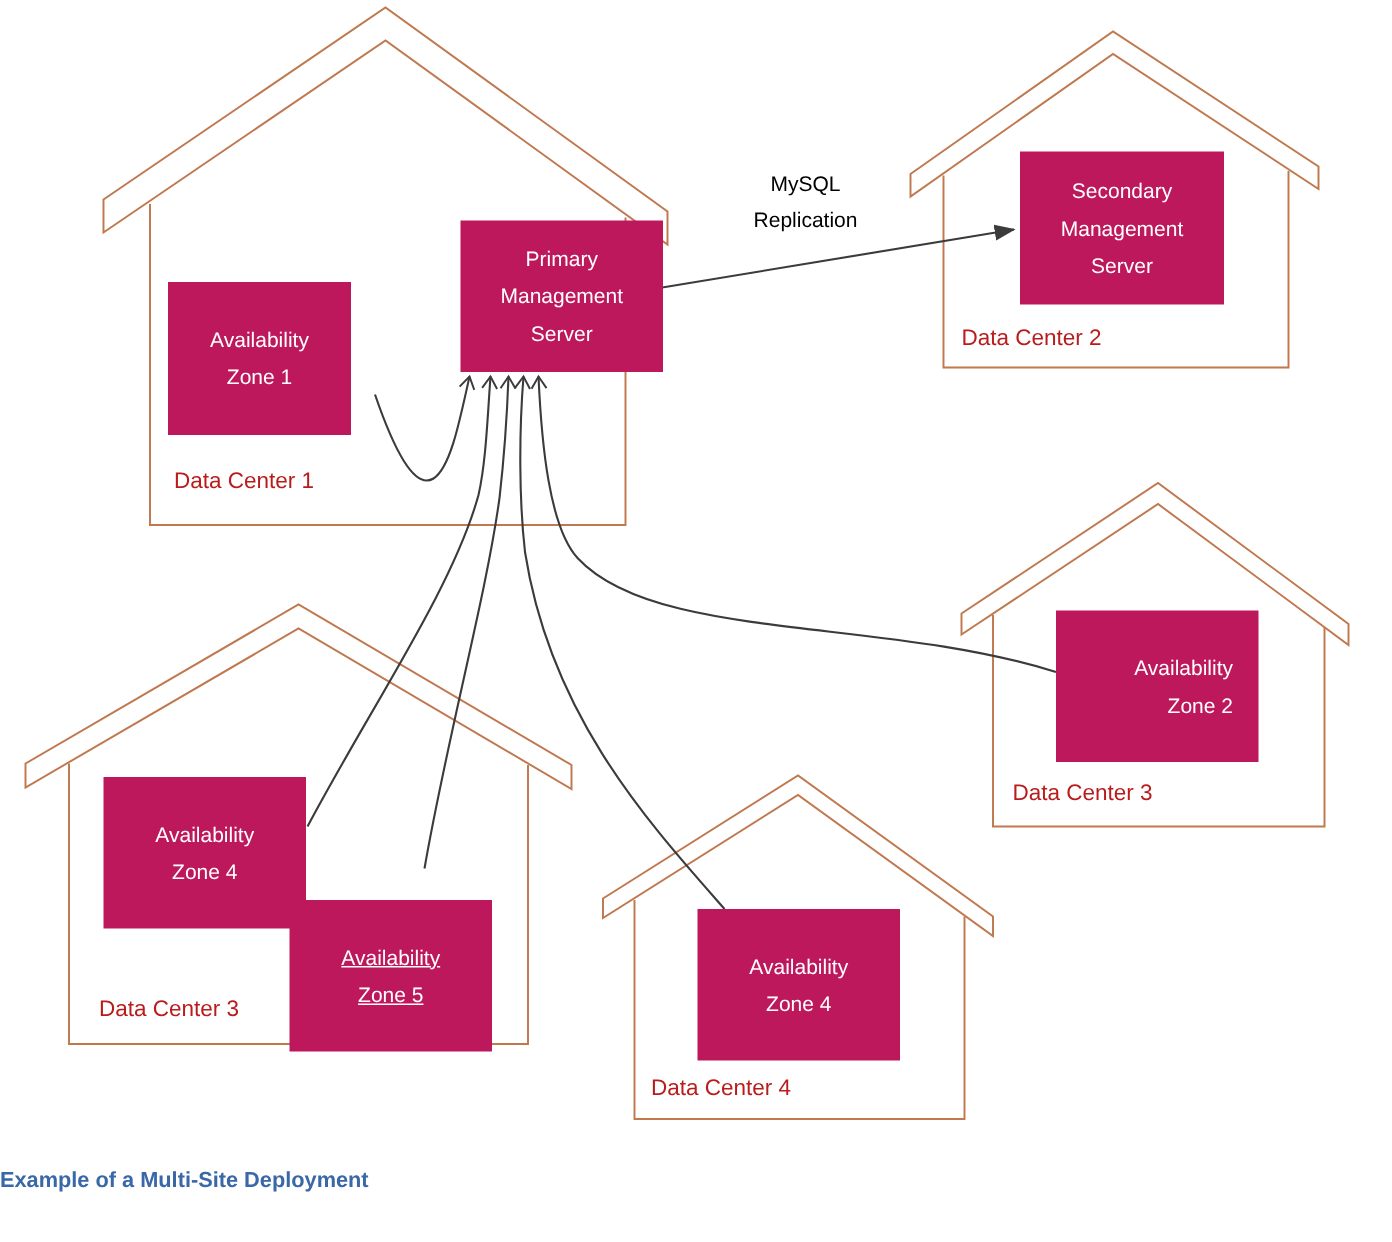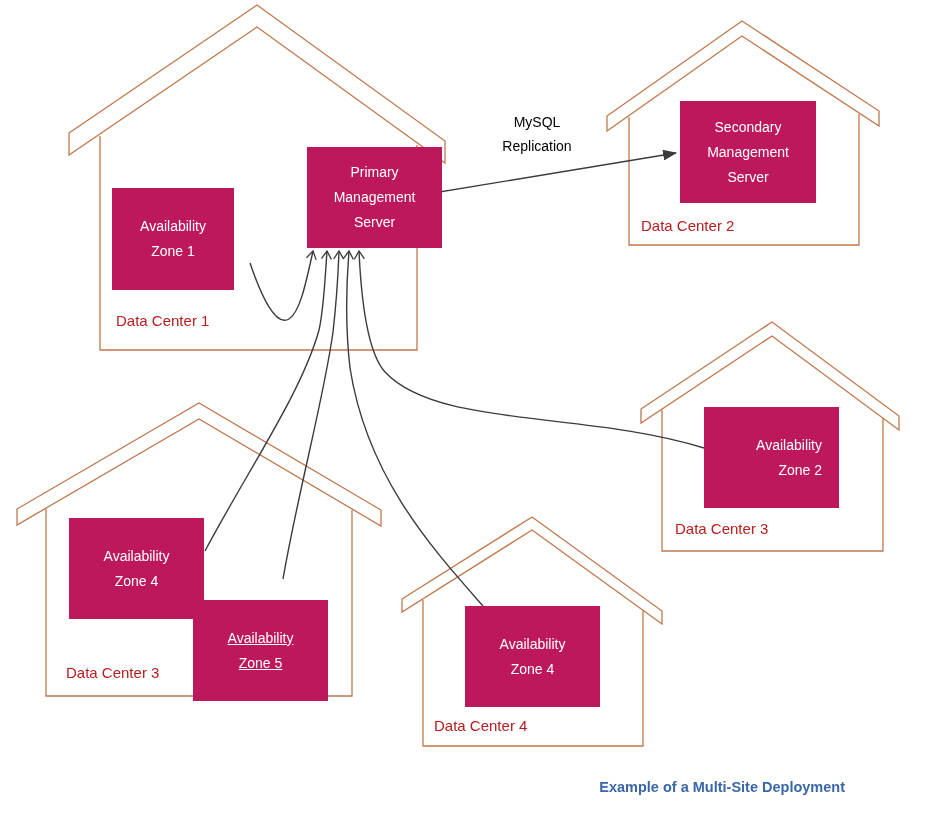--- a/index.html
+++ b/index.html
@@ -35,21 +35,21 @@
     color:#000000;
     font-size:14px;
     line-height:24px;
     text-align:center;
     white-space:pre-line;
   }
   .caption {
     position:absolute;
     left:0; top:779px;
     width:845px;
-    text-align:right;
+    text-align:left;
     color:#3A67A8;
     font-size:14.5px;
     font-weight:bold;
   }
 </style>
 </head>
 <body>
 
 <div class="canvas">
 

